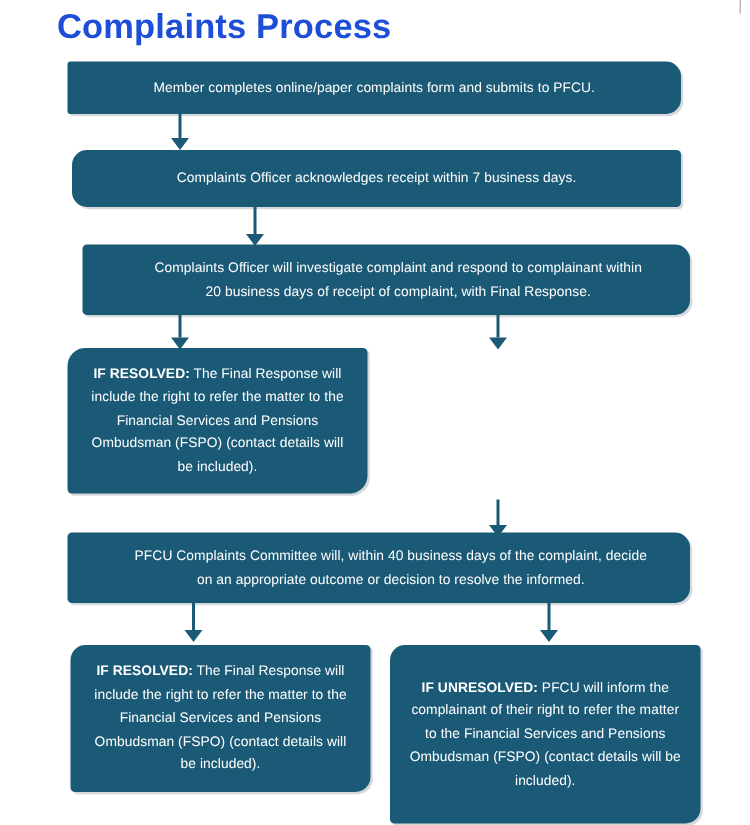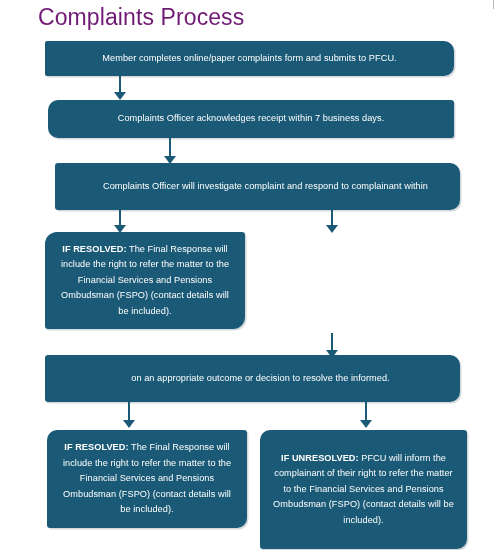--- a/index.html
+++ b/index.html
@@ -18,22 +18,22 @@
     position: relative;
     width: 500px;
     height: 550px;
   }
   .title {
     position: absolute;
     left: 38px;
     top: 3px;
     font-size: 23px;
     line-height: 28px;
-    font-weight: 400;
-    color: #701a75;
+    font-weight: 700;
+    color: #1d4ed8;
     letter-spacing: 0.1px;
     white-space: nowrap;
   }
   .corner-tick {
     position: absolute;
     right: 6px;
     top: 0px;
     width: 1px;
     height: 9px;
     background: #b9b9b9;
@@ -112,20 +112,21 @@
     <span class="txt">Complaints Officer acknowledges receipt within 7 business days.</span>
   </div>
 
   <div class="arrow" style="left:164px; top:138px; height:26px;">
     <div class="shaft" style="height:18px;"></div>
     <div class="head" style="top:18px;"></div>
   </div>
 
   <div class="node r-mixed" style="left:55px; top:163px; width:405px; height:47px; flex-direction:column; justify-content:center;">
     <span class="txt">Complaints Officer will investigate complaint and respond to complainant within</span>
+    <span class="txt">20 business days of receipt of complaint, with Final Response.</span>
   </div>
 
   <div class="arrow" style="left:114px; top:210px; height:24px;">
     <div class="shaft" style="height:15px;"></div>
     <div class="head" style="top:15px;"></div>
   </div>
 
   <div class="arrow" style="left:326px; top:210px; height:24px;">
     <div class="shaft" style="height:15px;"></div>
     <div class="head" style="top:15px;"></div>
@@ -135,20 +136,21 @@
     <span class="txt"><b>IF RESOLVED:</b><span> The Final Response will include the right to refer the matter to the Financial Services and Pensions Ombudsman (FSPO) (contact details will be included).</span></span>
   </div>
 
 
   <div class="arrow" style="left:326px; top:333px; height:25px;">
     <div class="shaft" style="height:17px;"></div>
     <div class="head" style="top:17px;"></div>
   </div>
 
   <div class="node r-mixed" style="left:45px; top:355px; width:415px; height:47px; flex-direction:column; justify-content:center;">
+    <span class="txt">PFCU Complaints Committee will, within 40 business days of the complaint, decide</span>
     <span class="txt">on an appropriate outcome or decision to resolve the informed.</span>
   </div>
 
   <div class="arrow" style="left:123px; top:402px; height:28px;">
     <div class="shaft" style="height:18px;"></div>
     <div class="head" style="top:18px;"></div>
   </div>
 
   <div class="arrow" style="left:360px; top:402px; height:28px;">
     <div class="shaft" style="height:18px;"></div>

